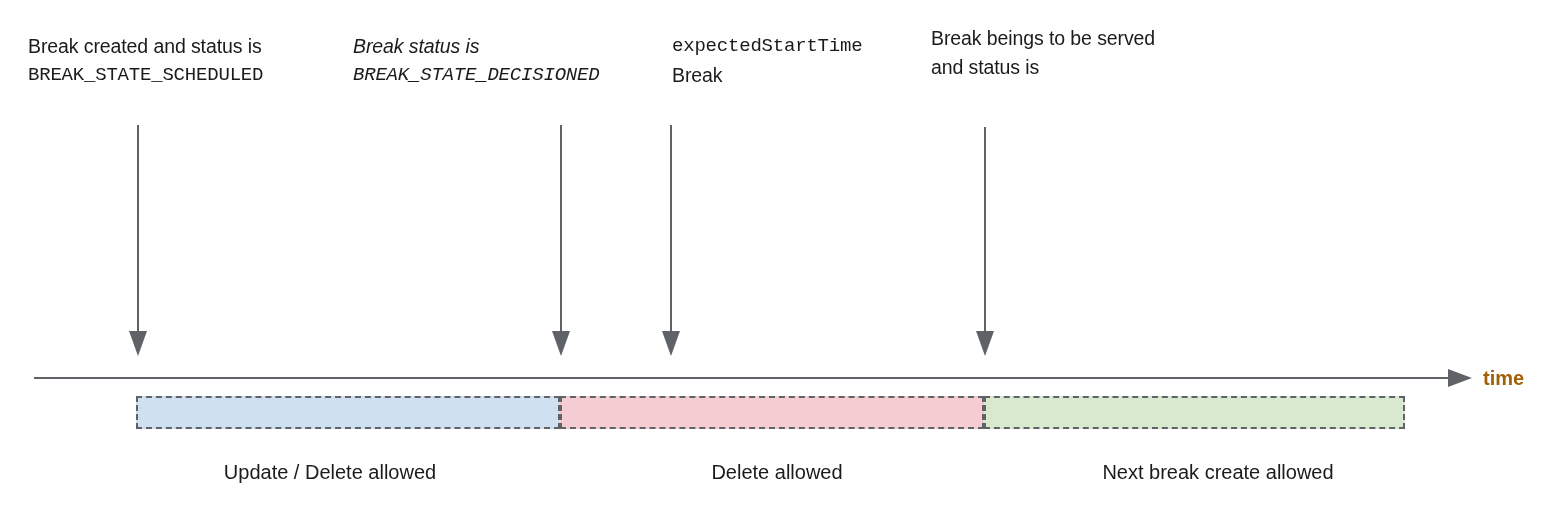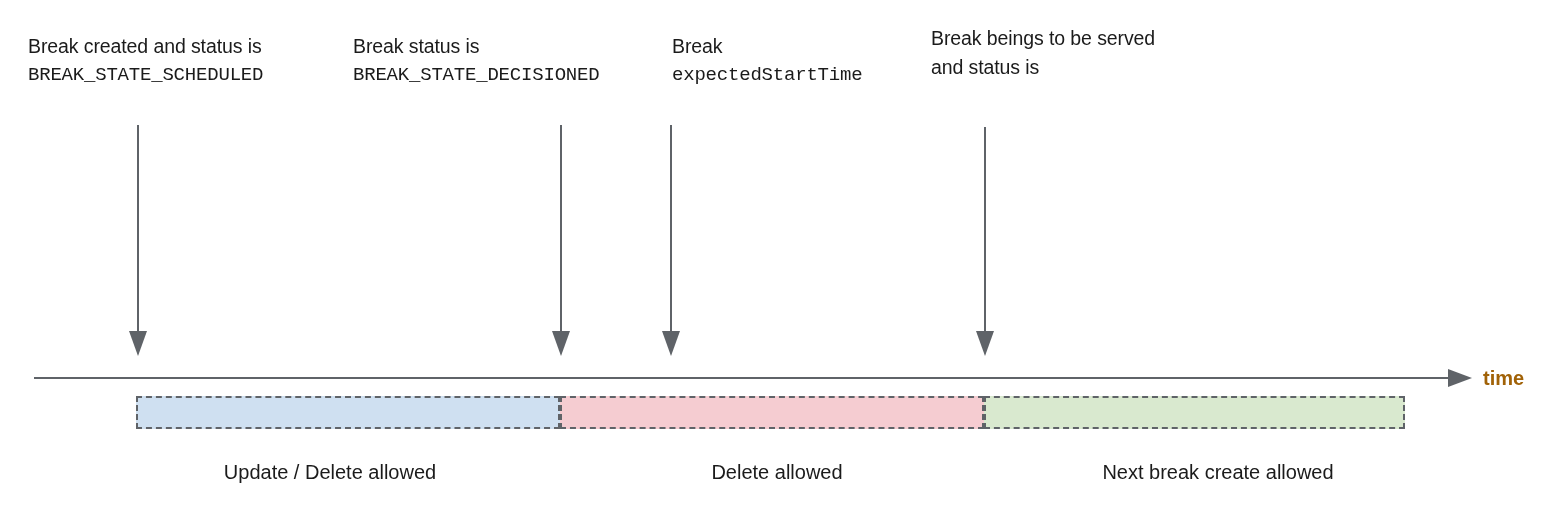--- a/index.html
+++ b/index.html
@@ -88,28 +88,28 @@
 </head>
 <body>
 
 <div id="diagram">
 
   <div class="annotation" style="left:28px; top:32px;">
     <span class="line">Break created and status is</span>
     <span class="line mono">BREAK_STATE_SCHEDULED</span>
   </div>
 
-  <div class="annotation" style="left:353px; top:32px;">
+  <div class="annotation" style="left:353px; top:32px;font-style:italic;">
     <span class="line">Break status is</span>
     <span class="line mono">BREAK_STATE_DECISIONED</span>
   </div>
 
   <div class="annotation" style="left:672px; top:32px;">
+    <span class="line mono">expectedStartTime</span>
     <span class="line">Break</span>
-    <span class="line mono">expectedStartTime</span>
   </div>
 
   <div class="annotation" style="left:931px; top:24px;">
     <span class="line">Break beings to be served</span>
     <span class="line">and status is</span>
   </div>
 
   <svg class="marker-arrow" style="left:127px; top:120px;" width="22" height="240" viewBox="0 0 22 240">
     <line x1="11" y1="5" x2="11" y2="214" stroke="#5f6368" stroke-width="2"></line>
     <polygon points="11,236 2,211 20,211" fill="#5f6368"></polygon>

